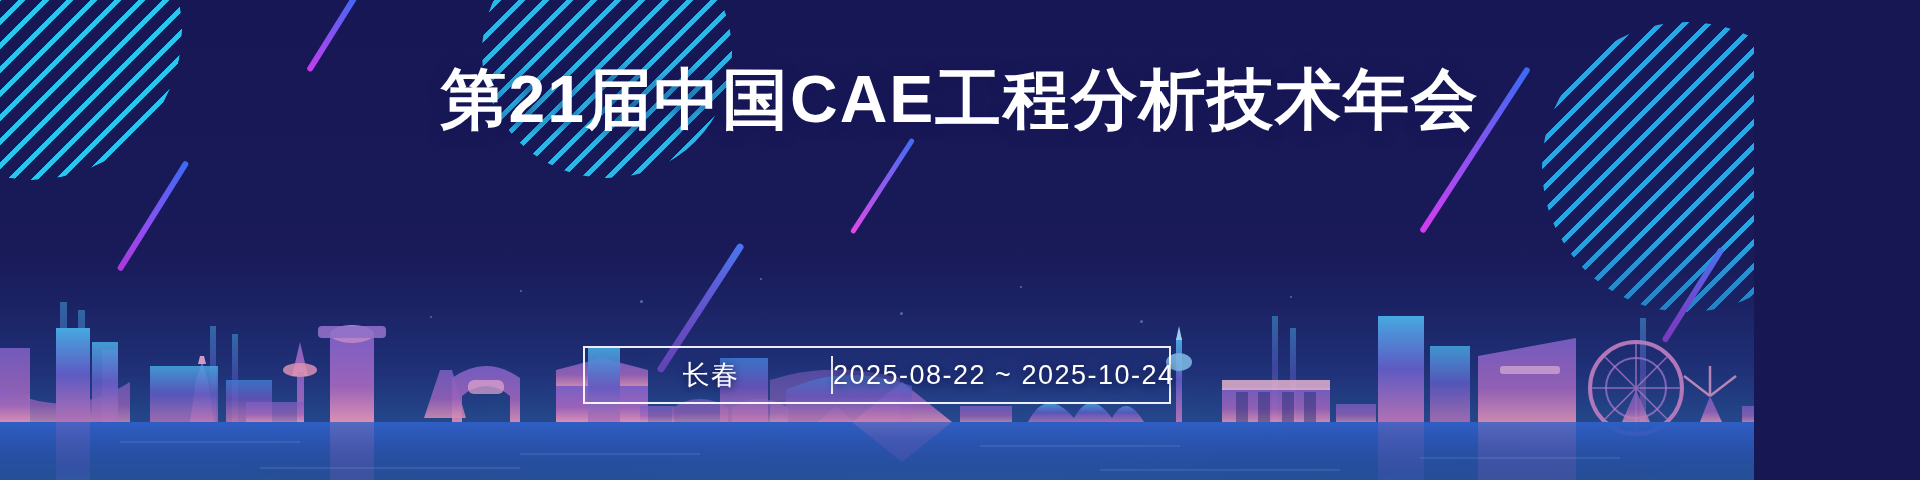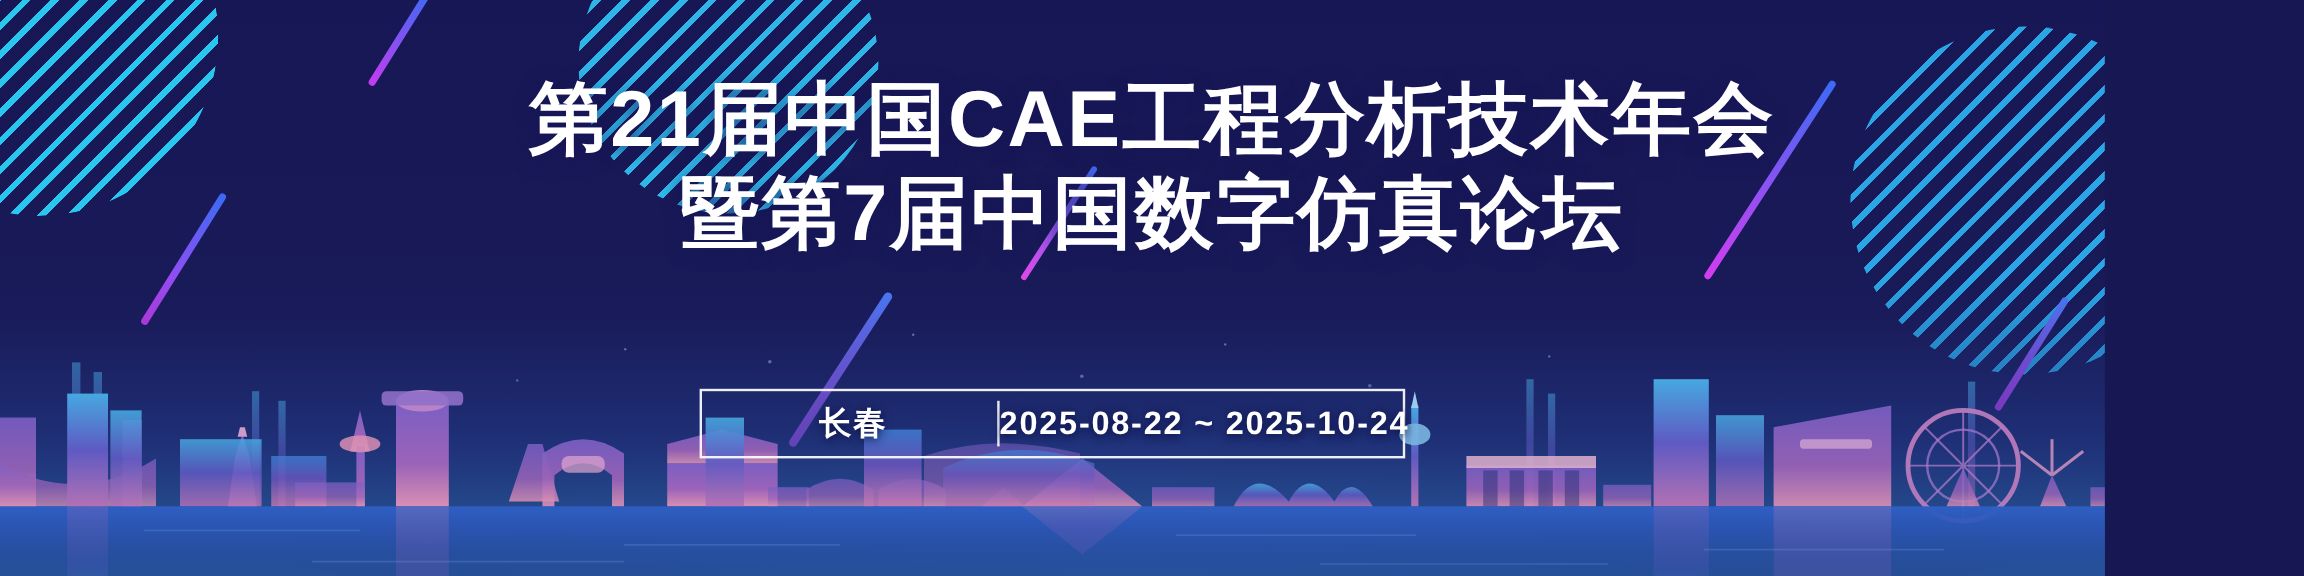--- a/index.html
+++ b/index.html
@@ -110,31 +110,30 @@
     font-size:66px;
     line-height:78px;
     letter-spacing:2px;
     white-space:nowrap;
     text-shadow:0 2px 14px rgba(20,20,90,0.75);
   }
 
   
   #info-bar {
     position:absolute;
-    left:50%; top:324px;
+    left:50%; top:346px;
     transform:translateX(-50%);
     z-index:7;
     display:flex;
     align-items:center;
     justify-content:center;
     height:58px;
     min-width:578px;
     padding:0 6px;
     border:2px solid rgba(255,255,255,0.92);
-    font-weight:bold;
   }
   .info-cell {
     color:#ffffff;
     font-size:27px;
     letter-spacing:1.5px;
     white-space:nowrap;
     text-shadow:0 1px 8px rgba(10,10,60,0.9);
   }
   #info-location { width:240px; text-align:center; }
   #info-dates    { width:330px; text-align:center; }
@@ -333,21 +332,20 @@
           <line x1="1420" y1="228" x2="1620" y2="228"></line>
           <line x1="260" y1="238" x2="520" y2="238"></line>
           <line x1="1100" y1="240" x2="1340" y2="240"></line>
         </g>
       </g>
     </svg>
   </div>
 
   <div id="title-block">
     <div class="title-line">第21届中国CAE工程分析技术年会</div>
-    <div class="title-line">暨第7届中国数字仿真论坛</div>
   </div>
 
   <div id="info-bar">
     <div class="info-cell" id="info-location">长春</div>
     <div id="info-divider"></div>
     <div class="info-cell" id="info-dates">2025-08-22 ~ 2025-10-24</div>
   </div>
 
 </div>
 

